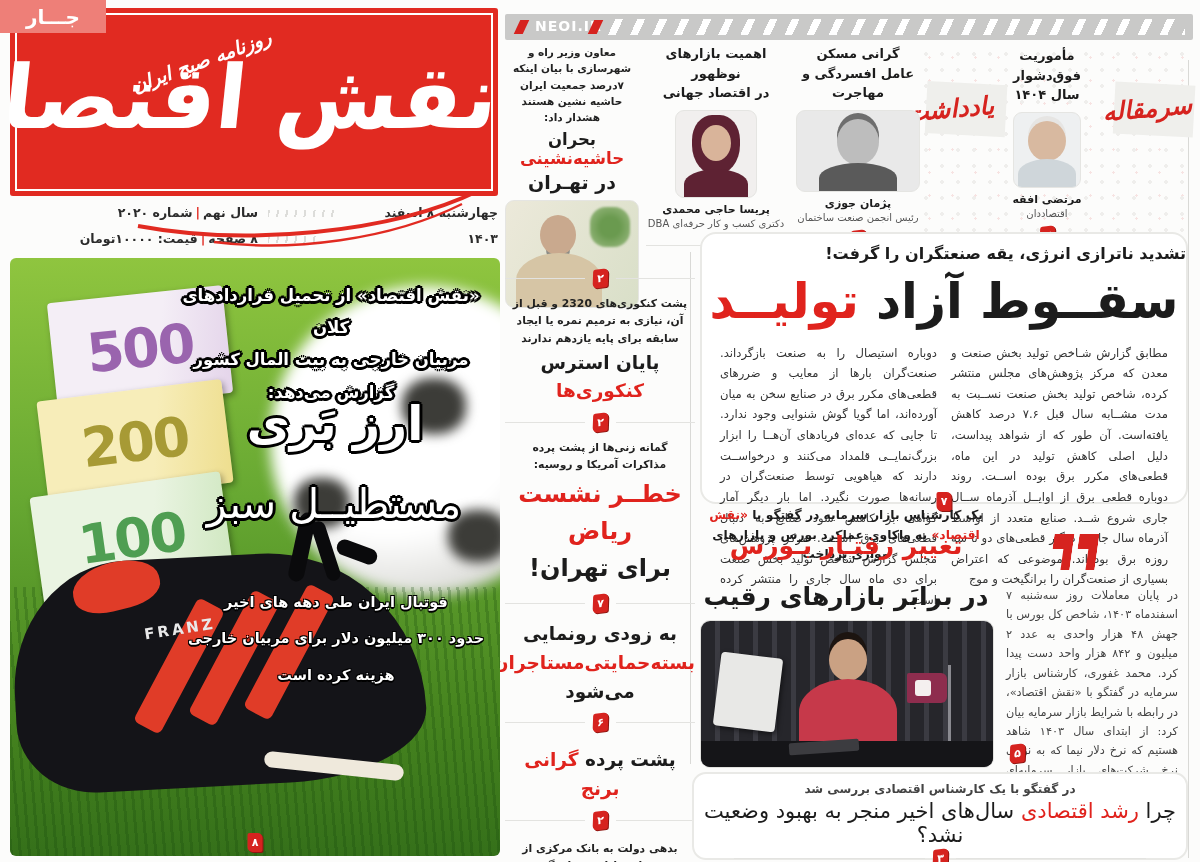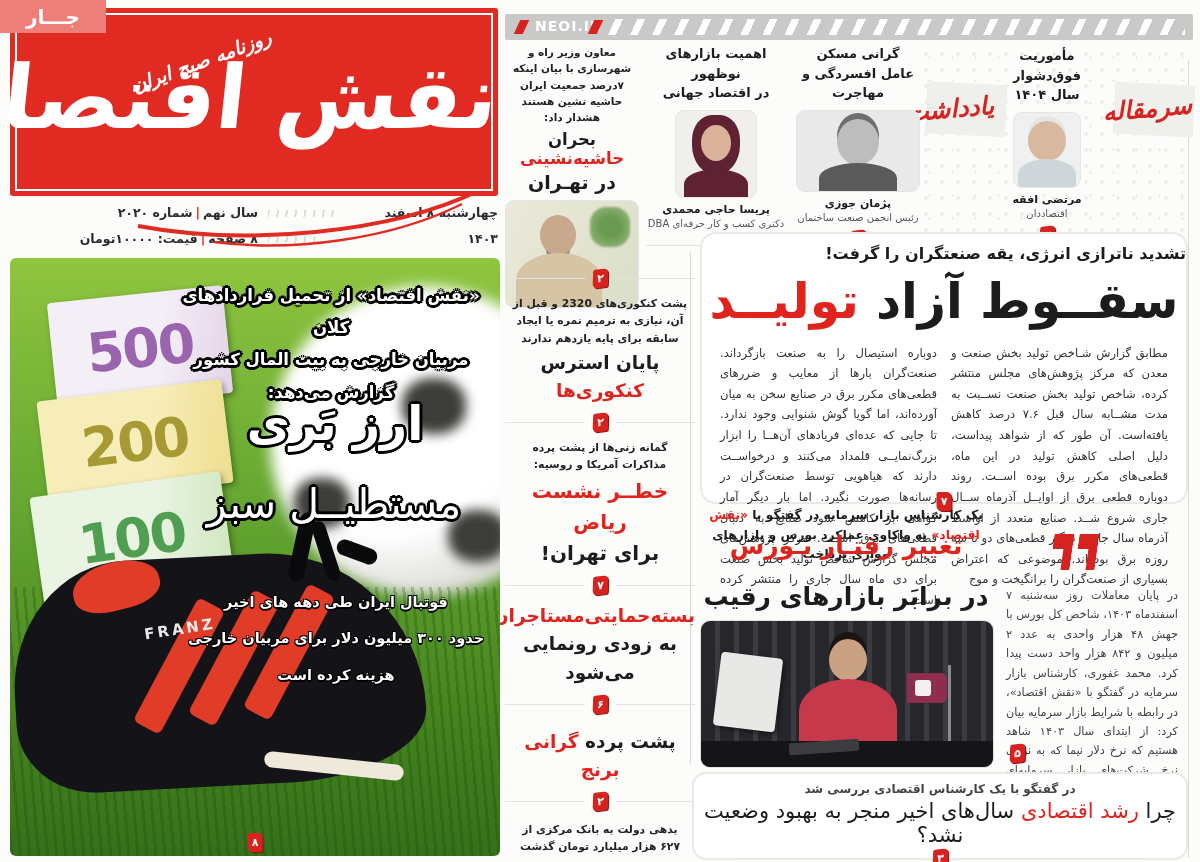--- a/index.html
+++ b/index.html
@@ -61,21 +61,21 @@
   
   .hashie{position:absolute;left:505px;top:44px;width:134px;text-align:center;z-index:1;}
   .hashie .k{font-size:10.5px;font-weight:bold;line-height:1.55;color:#222;}
   .hashie .h1{font-size:16.5px;font-weight:bold;margin-top:5px;}
   .hashie .h2{font-size:19px;font-weight:bold;margin-top:3px;}
 
   
   .midcol{position:absolute;left:505px;top:262px;width:190px;text-align:center;z-index:1;}
   .midcol .k{font-size:10.8px;font-weight:bold;line-height:1.6;color:#222;margin:2px 6px;}
   .midcol .h{font-size:18.5px;font-weight:bold;line-height:1.55;}
-  .midcol .h.big{font-size:20px;}
+  .midcol .h.big{font-size:24px;}
 
   
   .main-box{position:absolute;left:700px;top:232px;width:484px;height:268px;border:2px solid #e9e9e6;
     border-radius:16px;background:#fff;z-index:1;}
   .main-kicker{text-align:right;font-size:16px;font-weight:bold;margin-top:10px;}
   .main-head{text-align:center;font-size:49px;font-weight:bold;line-height:1.5;margin-top:2px;white-space:nowrap;}
   .main-cols{display:flex;gap:14px;padding:4px 18px 0;}
   .main-cols div{flex:1;font-size:11.6px;line-height:1.78;color:#333;text-align:justify;}
   .main-badge{position:absolute;bottom:-9px;left:50%;transform:translateX(-50%);}
 
@@ -251,22 +251,22 @@
         <span class="pb">۲</span>
       </div>
 
     <div class="k">گمانه زنی‌ها از پشت پرده مذاکرات آمریکا و روسیه:</div>
     <div class="h big red">خطــر نشست ریاض</div>
     <div class="h big">برای تهران!</div>
     <div class="sep">
         <span class="pb">۷</span>
       </div>
 
+    <div class="h">به زودی رونمایی</div>
     <div class="h red">بسته‌حمایتی‌مستاجران</div>
-    <div class="h">به زودی رونمایی</div>
     <div class="h">می‌شود</div>
     <div class="sep">
         <span class="pb">۶</span>
       </div>
 
     <div class="h" style="margin-top:14px;">
       <span>پشت پرده</span> <span class="red">گرانی برنج</span>
     </div>
     <div class="sep">
         <span class="pb">۲</span>

